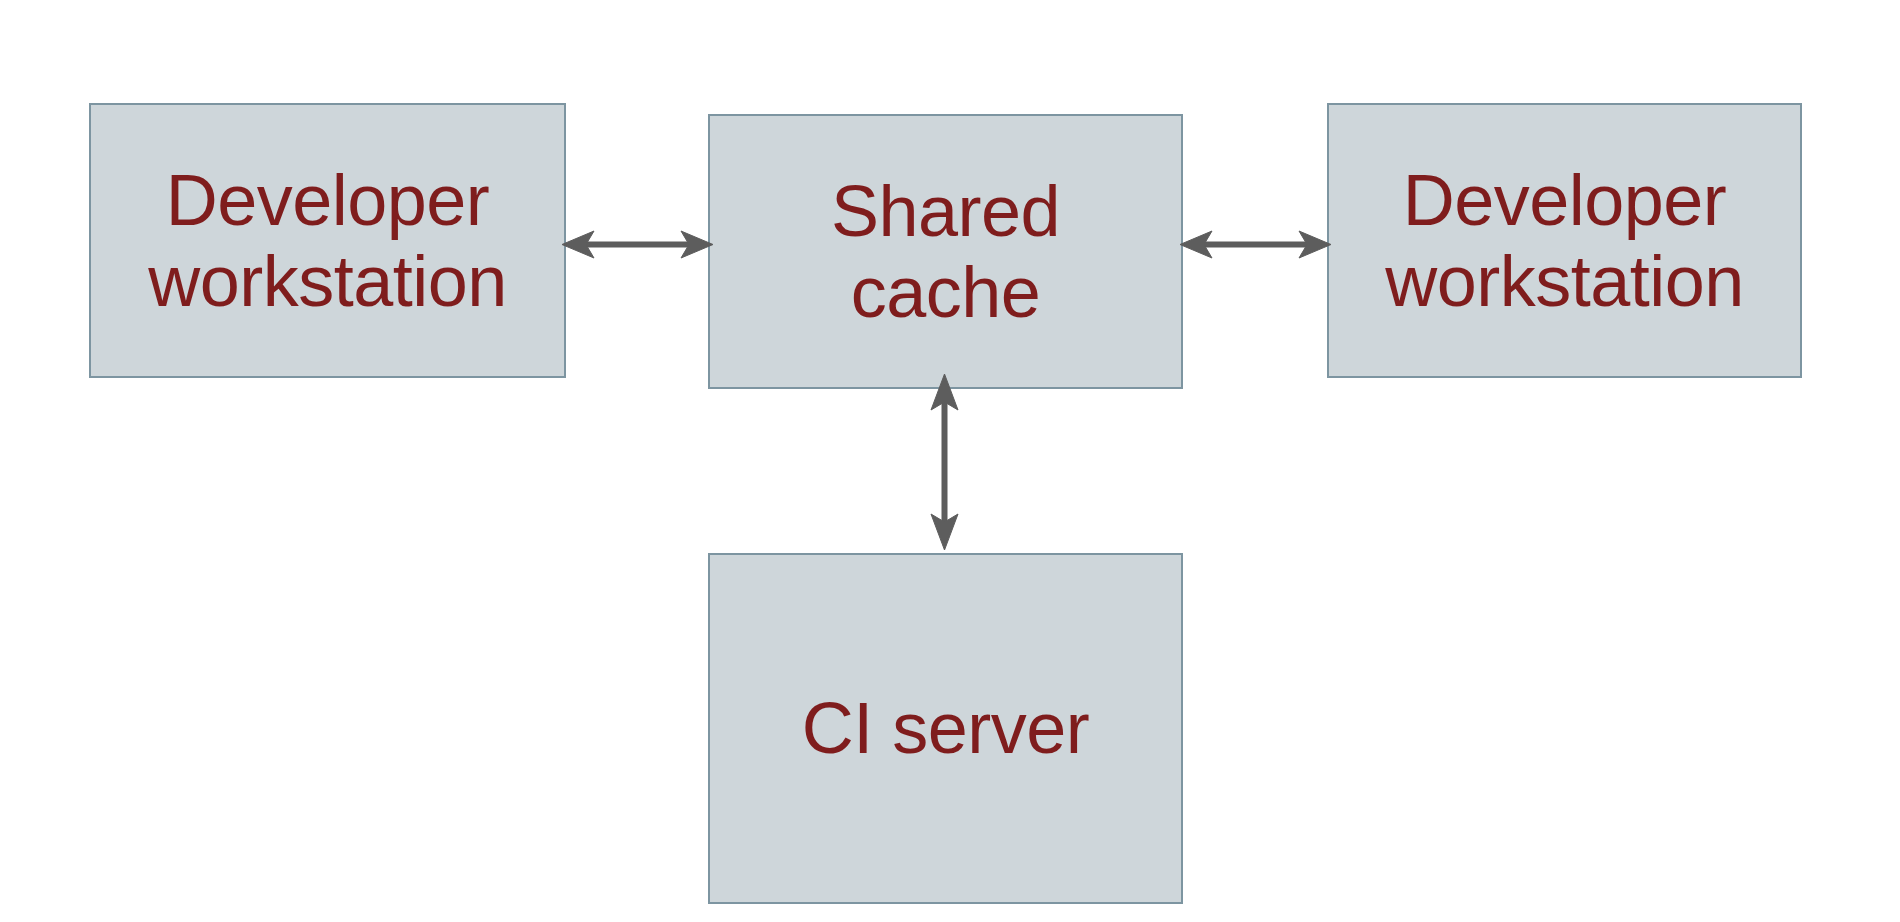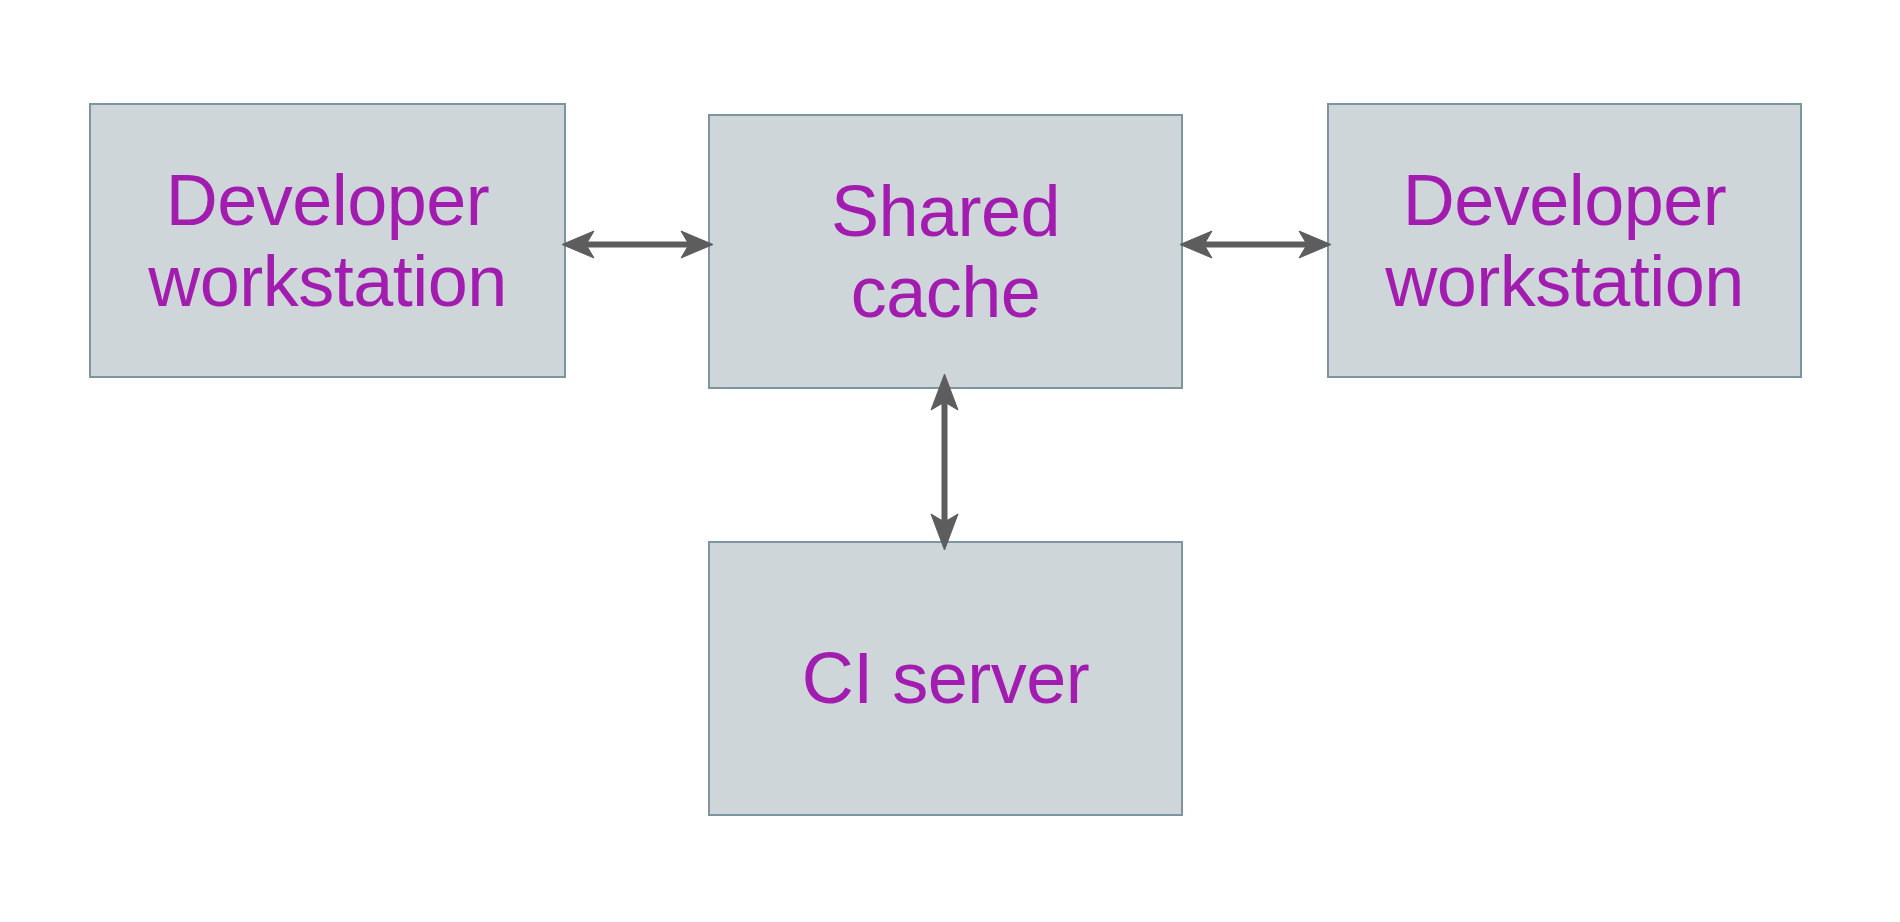--- a/index.html
+++ b/index.html
@@ -25,31 +25,31 @@
     border: 2px solid #7d95a1;
     display: flex;
     align-items: center;
     justify-content: center;
     text-align: center;
   }
   .node-label {
     font-family: "Liberation Sans", sans-serif;
     font-size: 72px;
     line-height: 1.12;
-    color: #a21caf;
+    color: #7f1d1d;
     font-weight: 400;
     letter-spacing: -0.5px;
     white-space: pre-line;
     padding: 0 6px;
   }
   
   #node-dev-left   { left: 89px;  top: 103px; width: 477px; height: 275px; }
   #node-cache      { left: 708px; top: 114px; width: 475px; height: 275px; }
   #node-dev-right  { left: 1327px;top: 103px; width: 475px; height: 275px; }
-  #node-ci         { left: 708px; top: 541px; width: 475px; height: 275px; justify-content: center; }
+  #node-ci         { left: 708px; top: 553px; width: 475px; height: 351px; justify-content: center; }
 
   .edge {
     position: absolute;
     overflow: visible;
   }
   #edge-left-cache  { left: 560px;  top: 215px; width: 155px; height: 60px; }
   #edge-cache-right { left: 1178px; top: 215px; width: 155px; height: 60px; }
   #edge-cache-ci    { left: 915px;  top: 372px; width: 60px;  height: 180px; }
 
   .edge-line {

